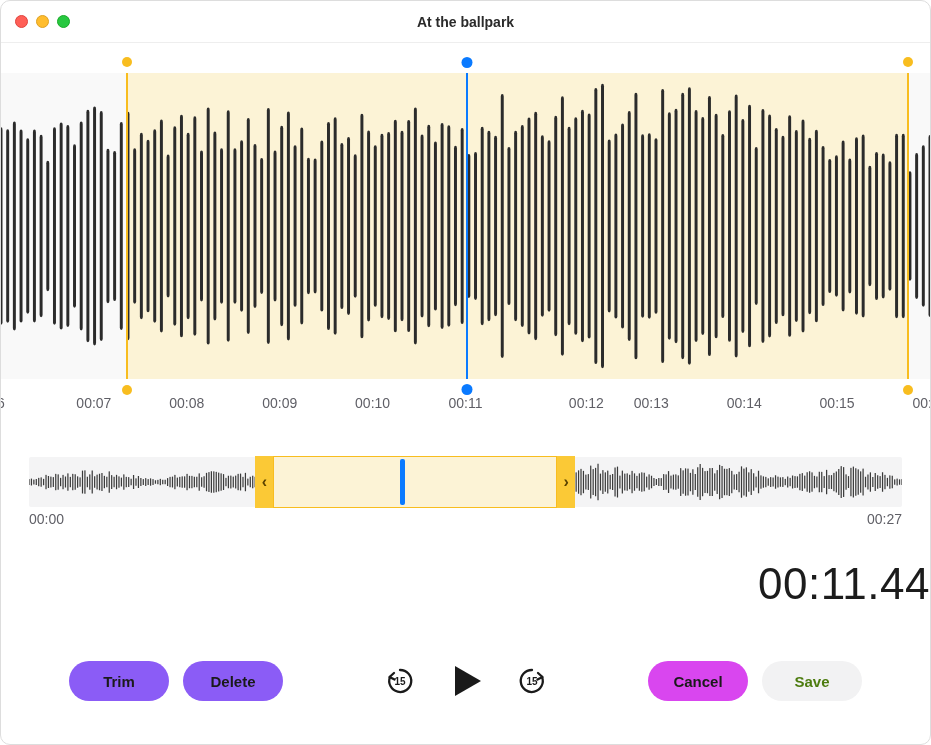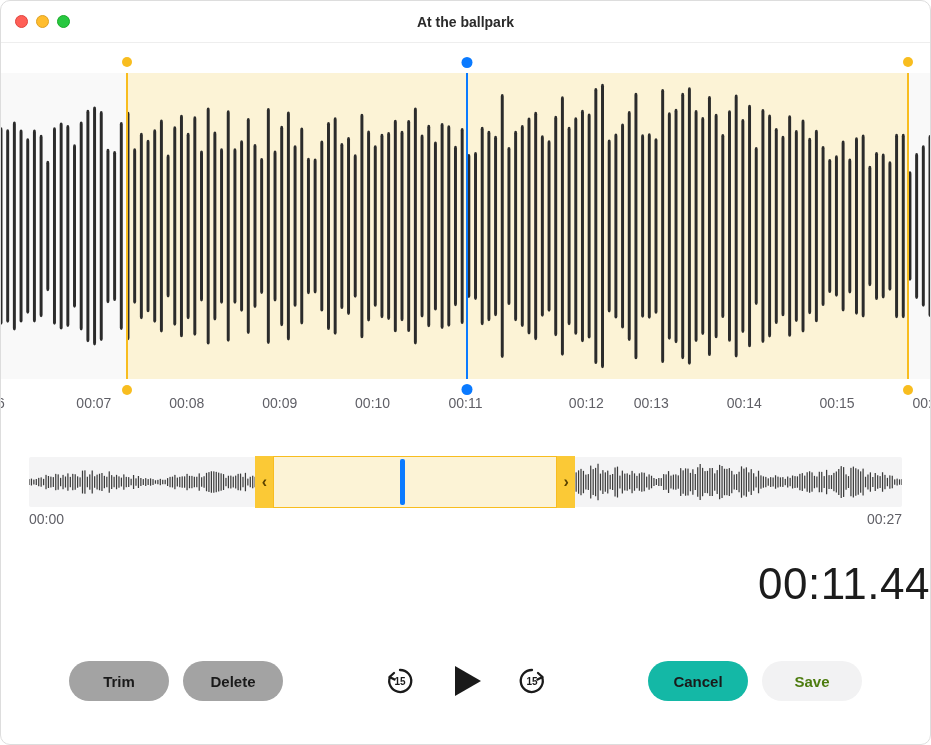--- a/index.html
+++ b/index.html
@@ -165,22 +165,22 @@
   .pill {
     height: 40px;
     min-width: 100px;
     border-radius: 20px;
     border: none;
     font-size: 15px;
     font-weight: 600;
     cursor: pointer;
     padding: 0 22px;
   }
-  .pill.yellow { background: #a3a3a3; color: #1a1a1a; }
-  .pill.gray   { background: #14b8a6; color: #1a1a1a; }
+  .pill.yellow { background: #8b5cf6; color: #1a1a1a; }
+  .pill.gray   { background: #d946ef; color: #1a1a1a; }
   .pill.disabled { background: #f2f2f3; color: #4d7c0f; cursor: default; }
   .transport { display: flex; align-items: center; gap: 22px; }
   .icon-btn { background: none; border: none; cursor: pointer; padding: 4px; color: #1a1a1a; }
   .icon-btn svg { display: block; }
 </style>
 </head>
 <body>
 
 <div class="titlebar">
   <div class="traffic">

